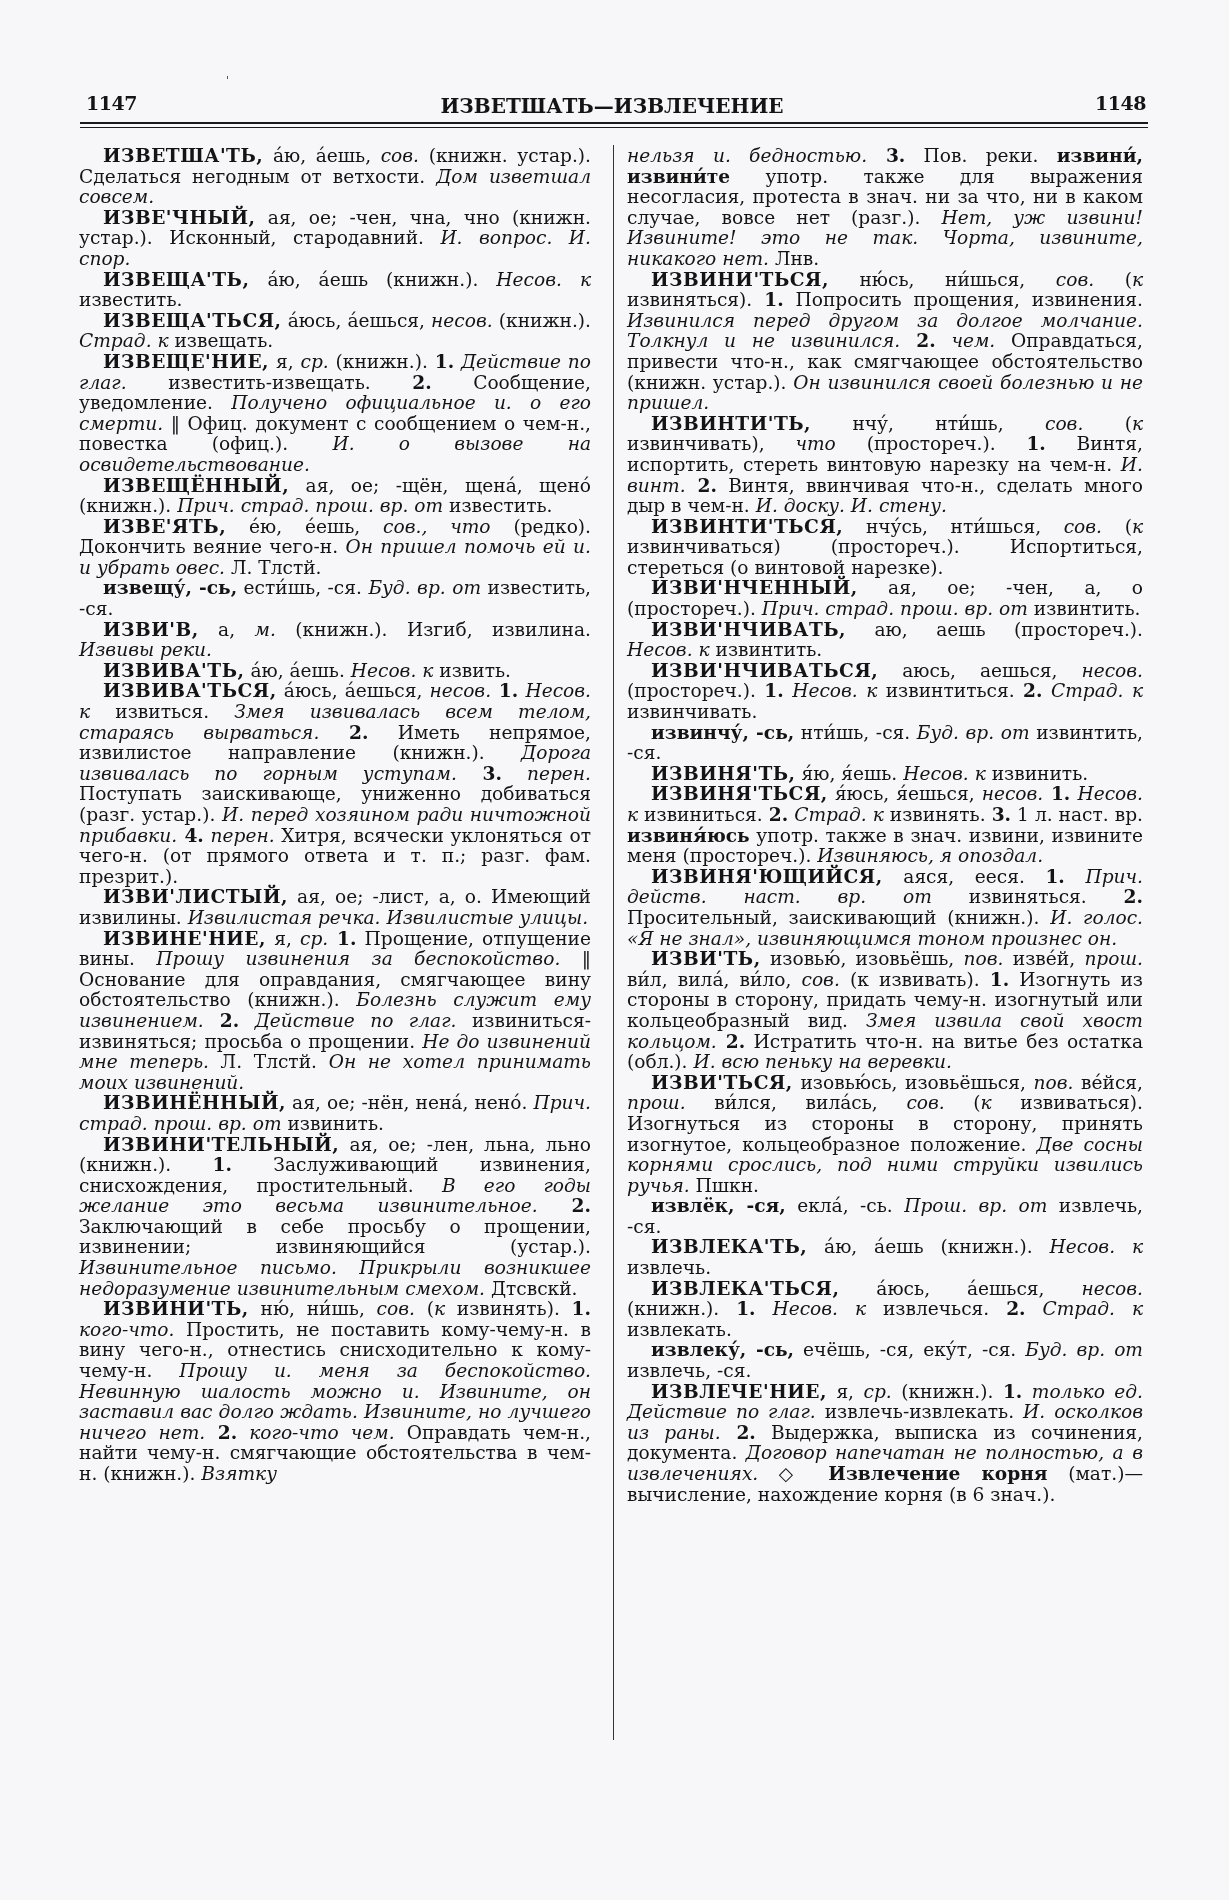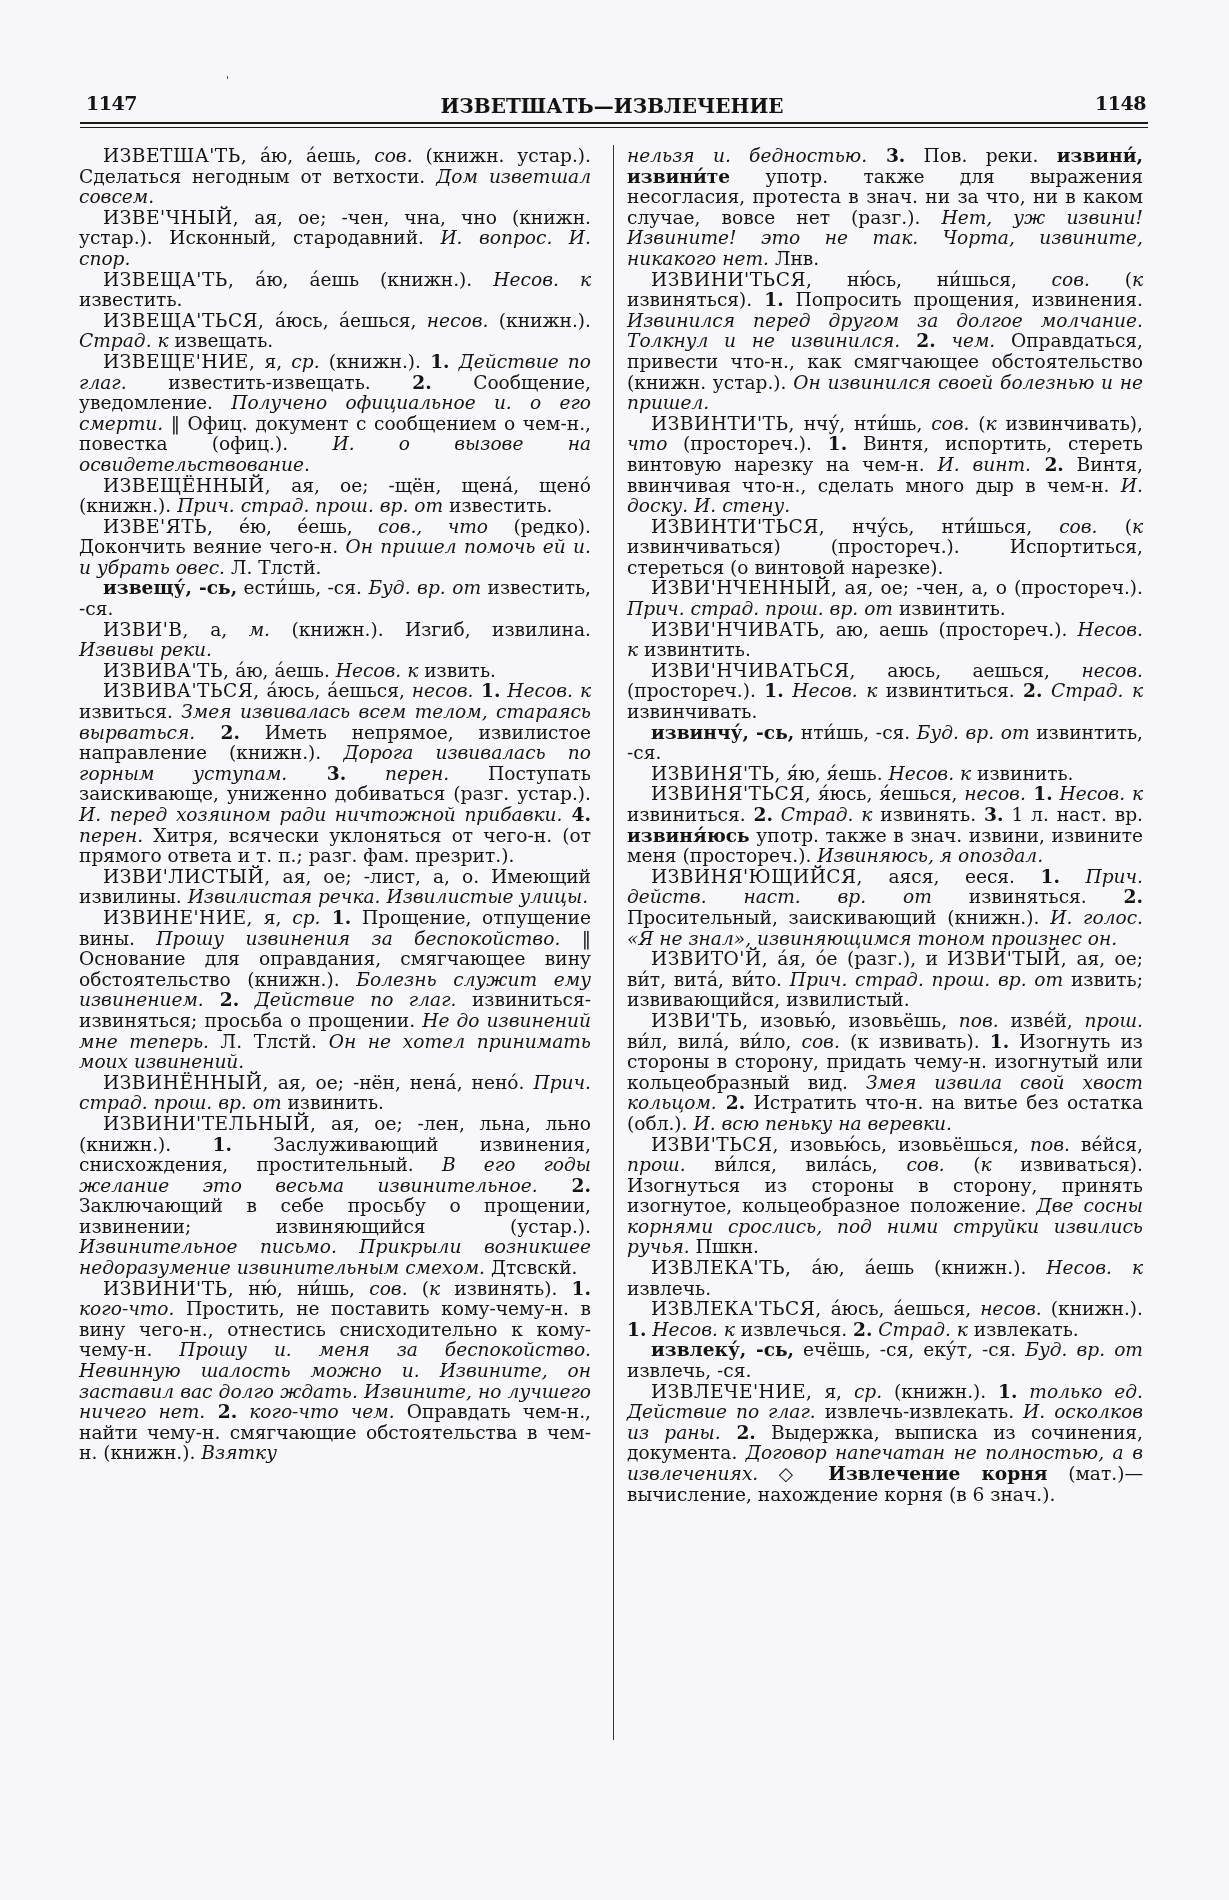--- a/index.html
+++ b/index.html
@@ -29,21 +29,21 @@
 
     .col {
       position: absolute; top: 146px;
       font-size: 18.6px; line-height: 20.6px;
       text-align: justify; hyphens: manual;
     }
     .col.left { left: 79px; width: 512px; }
     .col.right { left: 627px; width: 516px; }
     .entry { margin: 0; text-indent: 24px; }
     .entry.cont { text-indent: 0; }
-    .hw { font-weight: normal; letter-spacing: 0.5px; }
+    .hw { font-weight: bold; letter-spacing: 0.5px; }
     .form { font-weight: bold; }
     .it { font-style: italic; }
     .b { font-weight: bold; }
   </style>
 </head>
 <body>
 
 <div class="speck"></div>
 
 <div class="header">
@@ -78,20 +78,20 @@
     <p class="entry"><span class="hw">ИЗВИНИ'ТЬСЯ,</span><span> ню́сь, ни́шься, </span><span class="it">сов.</span><span> (</span><span class="it">к</span><span> извиняться). </span><span class="b">1.</span><span> Попросить прощения, извинения. </span><span class="it">Извинился перед другом за долгое молчание. Толкнул и не извинился.</span><span class="b"> 2.</span><span class="it"> чем.</span><span> Оправдаться, привести что-н., как смягчающее обстоятельство (книжн. устар.). </span><span class="it">Он извинился своей болезнью и не пришел.</span></p>
     <p class="entry"><span class="hw">ИЗВИНТИ'ТЬ,</span><span> нчу́, нти́шь, </span><span class="it">сов.</span><span> (</span><span class="it">к</span><span> извинчивать), </span><span class="it">что</span><span> (простореч.). </span><span class="b">1.</span><span> Винтя, испортить, стереть винтовую нарезку на чем-н. </span><span class="it">И. винт.</span><span class="b"> 2.</span><span> Винтя, ввинчивая что-н., сделать много дыр в чем-н. </span><span class="it">И. доску. И. стену.</span></p>
     <p class="entry"><span class="hw">ИЗВИНТИ'ТЬСЯ,</span><span> нчу́сь, нти́шься, </span><span class="it">сов.</span><span> (</span><span class="it">к</span><span> извинчиваться) (простореч.). Испортиться, стереться (о винтовой нарезке).</span></p>
     <p class="entry"><span class="hw">ИЗВИ'НЧЕННЫЙ,</span><span> ая, ое; -чен, а, о (простореч.). </span><span class="it">Прич. страд. прош. вр. от</span><span> извинтить.</span></p>
     <p class="entry"><span class="hw">ИЗВИ'НЧИВАТЬ,</span><span> аю, аешь (простореч.). </span><span class="it">Несов. к</span><span> извинтить.</span></p>
     <p class="entry"><span class="hw">ИЗВИ'НЧИВАТЬСЯ,</span><span> аюсь, аешься, </span><span class="it">несов.</span><span> (простореч.). </span><span class="b">1.</span><span class="it"> Несов. к</span><span> извинтиться. </span><span class="b">2.</span><span class="it"> Страд. к</span><span> извинчивать.</span></p>
     <p class="entry"><span class="form">извинчу́, -сь,</span><span> нти́шь, -ся. </span><span class="it">Буд. вр. от</span><span> извинтить, -ся.</span></p>
     <p class="entry"><span class="hw">ИЗВИНЯ'ТЬ,</span><span> я́ю, я́ешь. </span><span class="it">Несов. к</span><span> извинить.</span></p>
     <p class="entry"><span class="hw">ИЗВИНЯ'ТЬСЯ,</span><span> я́юсь, я́ешься, </span><span class="it">несов.</span><span class="b"> 1.</span><span class="it"> Несов. к</span><span> извиниться. </span><span class="b">2.</span><span class="it"> Страд. к</span><span> извинять. </span><span class="b">3.</span><span> 1 л. наст. вр. </span><span class="form">извиня́юсь</span><span> употр. также в знач. извини, извините меня (простореч.). </span><span class="it">Извиняюсь, я опоздал.</span></p>
     <p class="entry"><span class="hw">ИЗВИНЯ'ЮЩИЙСЯ,</span><span> аяся, ееся. </span><span class="b">1.</span><span class="it"> Прич. действ. наст. вр. от</span><span> извиняться. </span><span class="b">2.</span><span> Просительный, заискивающий (книжн.). </span><span class="it">И. голос. «Я не знал», извиняющимся тоном произнес он.</span></p>
-    <p class="entry"><span class="hw">ИЗВИТО'Й,</span><span> а́я, о́е (разг.), и </span><span class="hw">ИЗВИ'ТЫЙ,</span><span> ая, ое; ви́т, вита́, ви́то. </span><span class="it">Прич. страд. прош. вр. от</span><span> извить; извивающийся, извилистый.</span></p>
     <p class="entry"><span class="hw">ИЗВИ'ТЬ,</span><span> изовью́, изовьёшь, </span><span class="it">пов.</span><span> изве́й, </span><span class="it">прош.</span><span> ви́л, вила́, ви́ло, </span><span class="it">сов.</span><span> (к извивать). </span><span class="b">1.</span><span> Изогнуть из стороны в сторону, придать чему-н. изогнутый или кольцеобразный вид. </span><span class="it">Змея извила свой хвост кольцом.</span><span class="b"> 2.</span><span> Истратить что-н. на витье без остатка (обл.). </span><span class="it">И. всю пеньку на веревки.</span></p>
     <p class="entry"><span class="hw">ИЗВИ'ТЬСЯ,</span><span> изовью́сь, изовьёшься, </span><span class="it">пов.</span><span> ве́йся, </span><span class="it">прош.</span><span> ви́лся, вила́сь, </span><span class="it">сов.</span><span> (</span><span class="it">к</span><span> извиваться). Изогнуться из стороны в сторону, принять изогнутое, кольцеобразное положение. </span><span class="it">Две сосны корнями срослись, под ними струйки извились ручья.</span><span> Пшкн.</span></p>
+    <p class="entry"><span class="form">извлёк, -ся,</span><span> екла́, -сь. </span><span class="it">Прош. вр. от</span><span> извлечь, -ся.</span></p>
     <p class="entry"><span class="hw">ИЗВЛЕКА'ТЬ,</span><span> а́ю, а́ешь (книжн.). </span><span class="it">Несов. к</span><span> извлечь.</span></p>
     <p class="entry"><span class="hw">ИЗВЛЕКА'ТЬСЯ,</span><span> а́юсь, а́ешься, </span><span class="it">несов.</span><span> (книжн.). </span><span class="b">1.</span><span class="it"> Несов. к</span><span> извлечься. </span><span class="b">2.</span><span class="it"> Страд. к</span><span> извлекать.</span></p>
     <p class="entry"><span class="form">извлеку́, -сь,</span><span> ечёшь, -ся, еку́т, -ся. </span><span class="it">Буд. вр. от</span><span> извлечь, -ся.</span></p>
     <p class="entry"><span class="hw">ИЗВЛЕЧЕ'НИЕ,</span><span> я, </span><span class="it">ср.</span><span> (книжн.). </span><span class="b">1.</span><span class="it"> только ед. Действие по глаг.</span><span> извлечь-извлекать. </span><span class="it">И. осколков из раны.</span><span class="b"> 2.</span><span> Выдержка, выписка из сочинения, документа. </span><span class="it">Договор напечатан не полностью, а в извлечениях.</span><span> ◇ </span><span class="form">Извлечение корня</span><span> (мат.)—вычисление, нахождение корня (в 6 знач.).</span></p>
   </div>
 
 </body></html>

